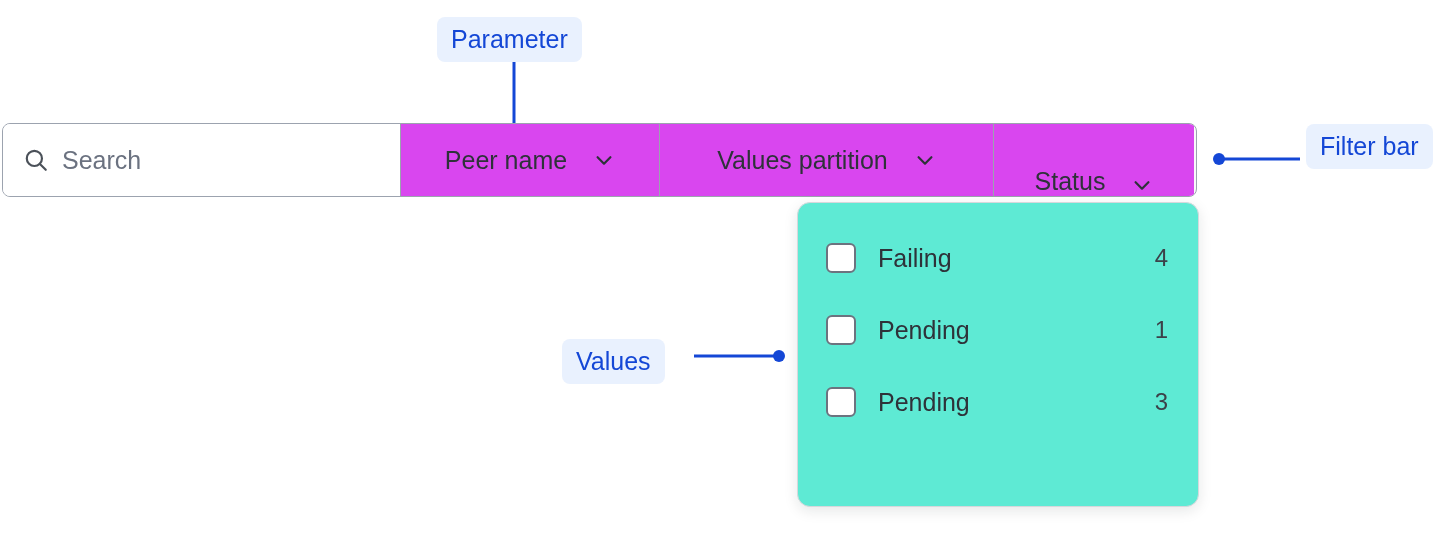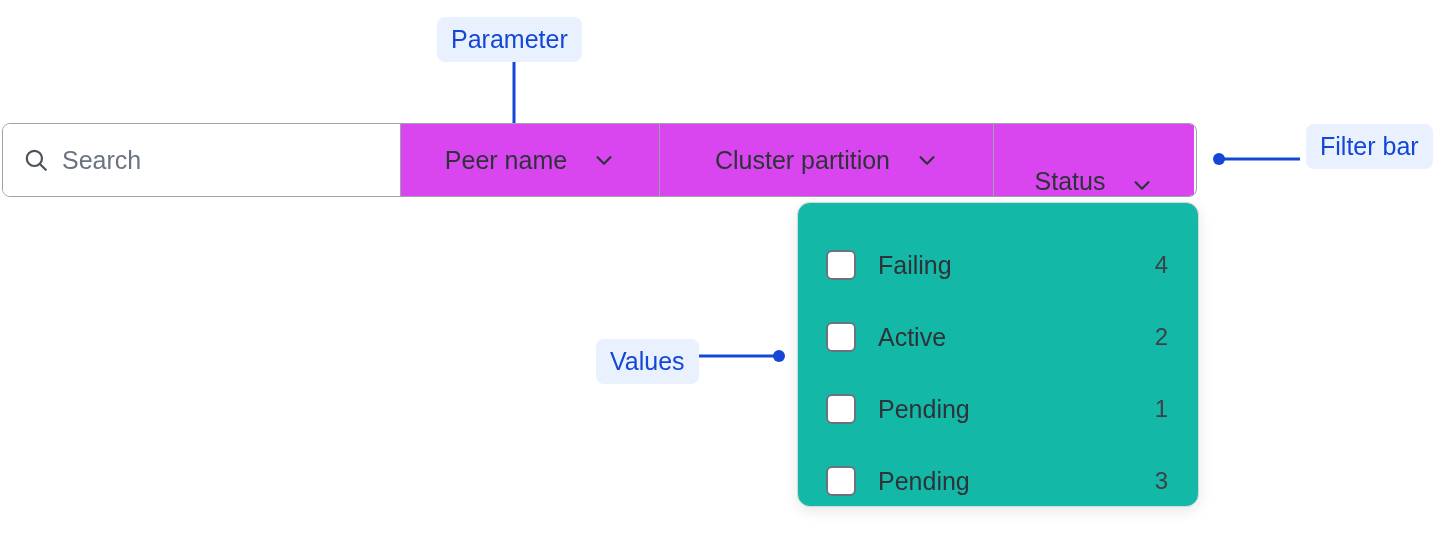--- a/index.html
+++ b/index.html
@@ -94,25 +94,25 @@
   }
 
   
   .dropdown {
     position: absolute;
     left: 797px;
     top: 202px;
     width: 402px;
     height: 305px;
     box-sizing: border-box;
-    background: #14b8a6;
+    background: #5eead4;
     border: 1px solid #d6d8dc;
     border-radius: 13px;
     box-shadow: 0 4px 14px rgba(23, 26, 33, 0.10);
-    padding: 26px 0;
+    padding: 19px 0;
   }
   .dd-item {
     height: 72px;
     display: flex;
     align-items: center;
     padding: 0 30px 0 28px;
     box-sizing: border-box;
     cursor: pointer;
   }
   .dd-checkbox {
@@ -142,21 +142,21 @@
     position: absolute;
     background: #e9f1fe;
     color: #1447d6;
     font-size: 25px;
     border-radius: 8px;
     padding: 6px 14px;
     white-space: nowrap;
     line-height: 1.3;
   }
   #anno-parameter { left: 437px; top: 17px; }
-  #anno-values    { left: 596px; top: 339px; }
+  #anno-values    { left: 562px; top: 339px; }
   #anno-filterbar { left: 1306px; top: 124px; }
 
   .anno-svg {
     position: absolute;
     left: 0;
     top: 0;
     width: 1448px;
     height: 550px;
     pointer-events: none;
     overflow: visible;
@@ -188,21 +188,21 @@
   </div>
 
   <div class="filter-segment seg-peer">
     <span class="filter-label">Peer name</span>
     <svg class="chevron" viewBox="0 0 24 24" fill="none">
       <path d="M5 9l7 7 7-7" stroke="#2e3239" stroke-width="2.4" stroke-linecap="round" stroke-linejoin="round"></path>
     </svg>
   </div>
 
   <div class="filter-segment seg-partition">
-    <span class="filter-label">Cluster partition</span>
+    <span class="filter-label">Values partition</span>
     <svg class="chevron" viewBox="0 0 24 24" fill="none">
       <path d="M5 9l7 7 7-7" stroke="#2e3239" stroke-width="2.4" stroke-linecap="round" stroke-linejoin="round"></path>
     </svg>
   </div>
 
   <div class="filter-segment seg-status">
     <span class="filter-label">Status</span>
     <svg class="chevron" viewBox="0 0 24 24" fill="none">
       <path d="M5 9l7 7 7-7" stroke="#2e3239" stroke-width="2.4" stroke-linecap="round" stroke-linejoin="round"></path>
     </svg>
@@ -210,25 +210,20 @@
 </div>
 
 <div class="dropdown">
 
   <div class="dd-item">
     <span class="dd-checkbox"></span>
     <span class="dd-label">Failing</span>
     <span class="dd-count">4</span>
   </div>
 
-  <div class="dd-item">
-    <span class="dd-checkbox"></span>
-    <span class="dd-label">Active</span>
-    <span class="dd-count">2</span>
-  </div>
 
   <div class="dd-item">
     <span class="dd-checkbox"></span>
     <span class="dd-label">Pending</span>
     <span class="dd-count">1</span>
   </div>
 
   <div class="dd-item">
     <span class="dd-checkbox"></span>
     <span class="dd-label">Pending</span>

